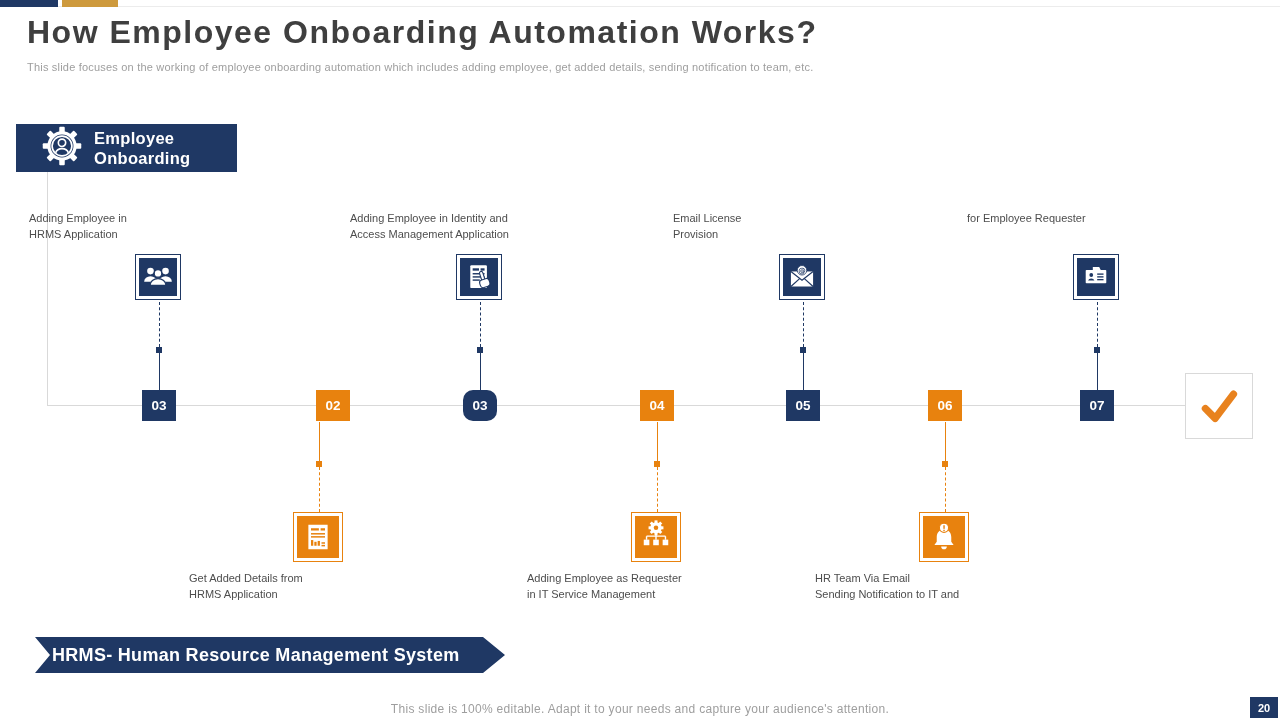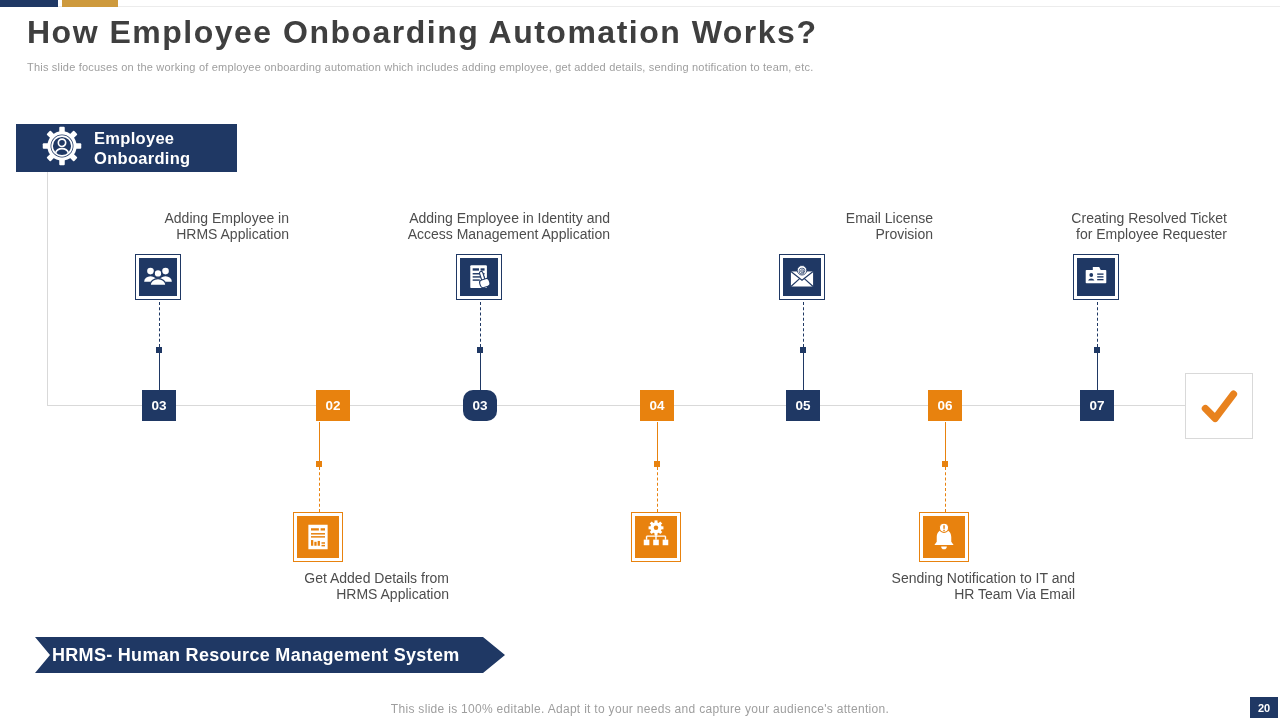--- a/index.html
+++ b/index.html
@@ -19,21 +19,21 @@
   
   .badge { left:16px; top:124px; width:221px; height:48px; background:#1F3864; display:flex; align-items:center; gap:10px; padding-left:24px; }
   .badge-text { color:#fff; font-weight:bold; font-size:16.5px; line-height:20px; letter-spacing:0.3px; }
 
   
   .v-guide { left:47px; top:172px; width:1px; height:234px; background:#D9D9D9; }
   .timeline { left:47px; top:405px; width:1138px; height:1px; background:#D9D9D9; }
 
   
   .step { width:260px; position:absolute; }
-  .step-label { position:absolute; width:100%; text-align:right; font-size:14px; line-height:16px; color:#4D4D4D; }
+  .step-label { position:absolute; width:100%; text-align:left; font-size:11px; line-height:16px; color:#4D4D4D; }
   .icon-outer { position:absolute; background:#fff; display:flex; align-items:center; justify-content:center; }
   .icon-outer.navy { border:1.5px solid #1F3864; padding:3px; }
   .icon-outer.orange { border:1.5px solid #E8820E; padding:3px; }
   .icon-inner { display:flex; align-items:center; justify-content:center; }
   .icon-inner.navy { background:#1F3864; width:38px; height:38px; }
   .icon-inner.orange { background:#E8820E; width:42px; height:42px; }
 
   .conn-dash { position:absolute; width:0; border-left:1px dashed #1F3864; }
   .conn-solid { position:absolute; width:0; border-left:1px solid #1F3864; }
   .conn-dash.o { border-left-color:#E8820E; }
@@ -166,21 +166,20 @@
       </svg>
     </div>
   </div>
   <div class="conn-dash" style="left:129.5px; top:92px; height:45px;"></div>
   <div class="conn-dot" style="left:127px; top:137px;"></div>
   <div class="conn-solid" style="left:129.5px; top:143px; height:37px;"></div>
 </div>
 
 <div class="step" style="left:967px; top:210px; height:180px;">
   <div class="step-label" style="top:0;">
-    <div>Creating Resolved Ticket</div>
     <div>for Employee Requester</div>
   </div>
   <div class="icon-outer navy" style="left:106px; top:44px;">
     <div class="icon-inner navy">
       <svg width="38" height="38" viewBox="0 0 48 48">
         <path d="M20,15 v-3.5 h8 l2,3.5 z" fill="#fff"></path>
         <rect x="11" y="15" width="26" height="17" rx="1" fill="#fff"></rect>
         <circle cx="18" cy="21.5" r="2.4" fill="#1F3864"></circle>
         <path d="M14,28.5 a4.2,3.6 0 0 1 8,0 z" fill="#1F3864"></path>
         <rect x="25.5" y="19.5" width="8" height="1.7" fill="#1F3864"></rect>
@@ -235,39 +234,43 @@
           <circle r="6.5"></circle>
           <circle r="2.6" fill="#E8820E"></circle>
         </g>
         <path d="M24,20 v3 M13.2,23 h21.6 M13.2,23 v4 M24,23 v4 M34.8,23 v4" stroke="#fff" stroke-width="1.6" fill="none"></path>
         <rect x="10" y="27" width="6.4" height="6.4" fill="#fff"></rect>
         <rect x="20.8" y="27" width="6.4" height="6.4" fill="#fff"></rect>
         <rect x="31.6" y="27" width="6.4" height="6.4" fill="#fff"></rect>
       </svg>
     </div>
   </div>
+  <div class="step-label" style="top:148px;">
+    <div>Adding Employee as Requester</div>
+    <div>in IT Service Management</div>
+  </div>
 </div>
 
 <div class="step" style="left:815px; top:422px; height:185px;">
   <div class="conn-solid o" style="left:129.5px; top:0; height:39px;"></div>
   <div class="conn-dot o" style="left:127px; top:39px;"></div>
   <div class="conn-dash o" style="left:129.5px; top:45px; height:45px;"></div>
   <div class="icon-outer orange" style="left:104px; top:90px;">
     <div class="icon-inner orange">
       <svg width="42" height="42" viewBox="0 0 48 48">
         <path d="M24,15.5 c5.2,0 8.3,3.8 8.3,8.6 v5.2 l2.7,3.7 H13 l2.7,-3.7 v-5.2 c0,-4.8 3.1,-8.6 8.3,-8.6 z" fill="#fff"></path>
         <path d="M20.8,34.8 a3.2,3.2 0 0 0 6.4,0 z" fill="#fff"></path>
         <circle cx="24" cy="13.5" r="5.2" fill="#fff" stroke="#E8820E" stroke-width="1.2"></circle>
         <text x="24" y="17" text-anchor="middle" font-size="9" font-weight="bold" fill="#E8820E" font-family="DejaVu Sans, sans-serif">!</text>
       </svg>
     </div>
   </div>
   <div class="step-label" style="top:148px;">
+    <div>HR Team Via Email</div>
     <div>Sending Notification to IT and</div>
-    <div>HR Team Via Email</div>
   </div>
 </div>
 
 <div class="num-box navy" style="left:142px;">03</div>
 <div class="num-box orange" style="left:302px;margin-left:14px;">02</div>
 <div class="num-box navy" style="left:463px;border-radius:10px;">03</div>
 <div class="num-box orange" style="left:640px;">04</div>
 <div class="num-box navy" style="left:786px;">05</div>
 <div class="num-box orange" style="left:928px;">06</div>
 <div class="num-box navy" style="left:1080px;">07</div>

